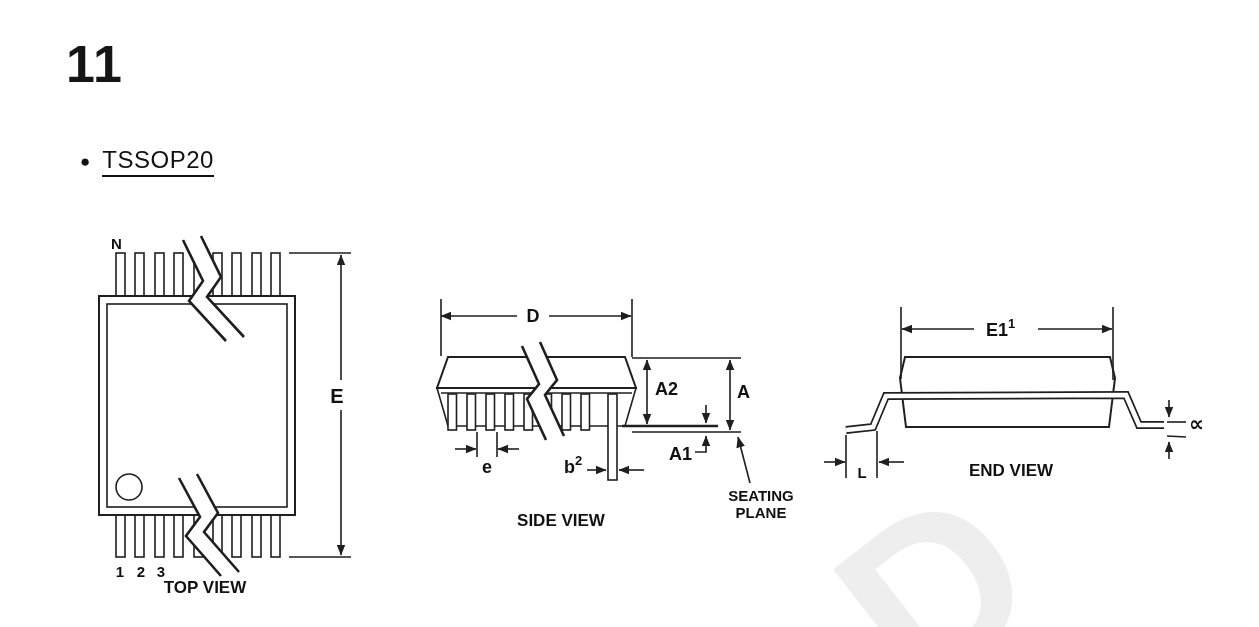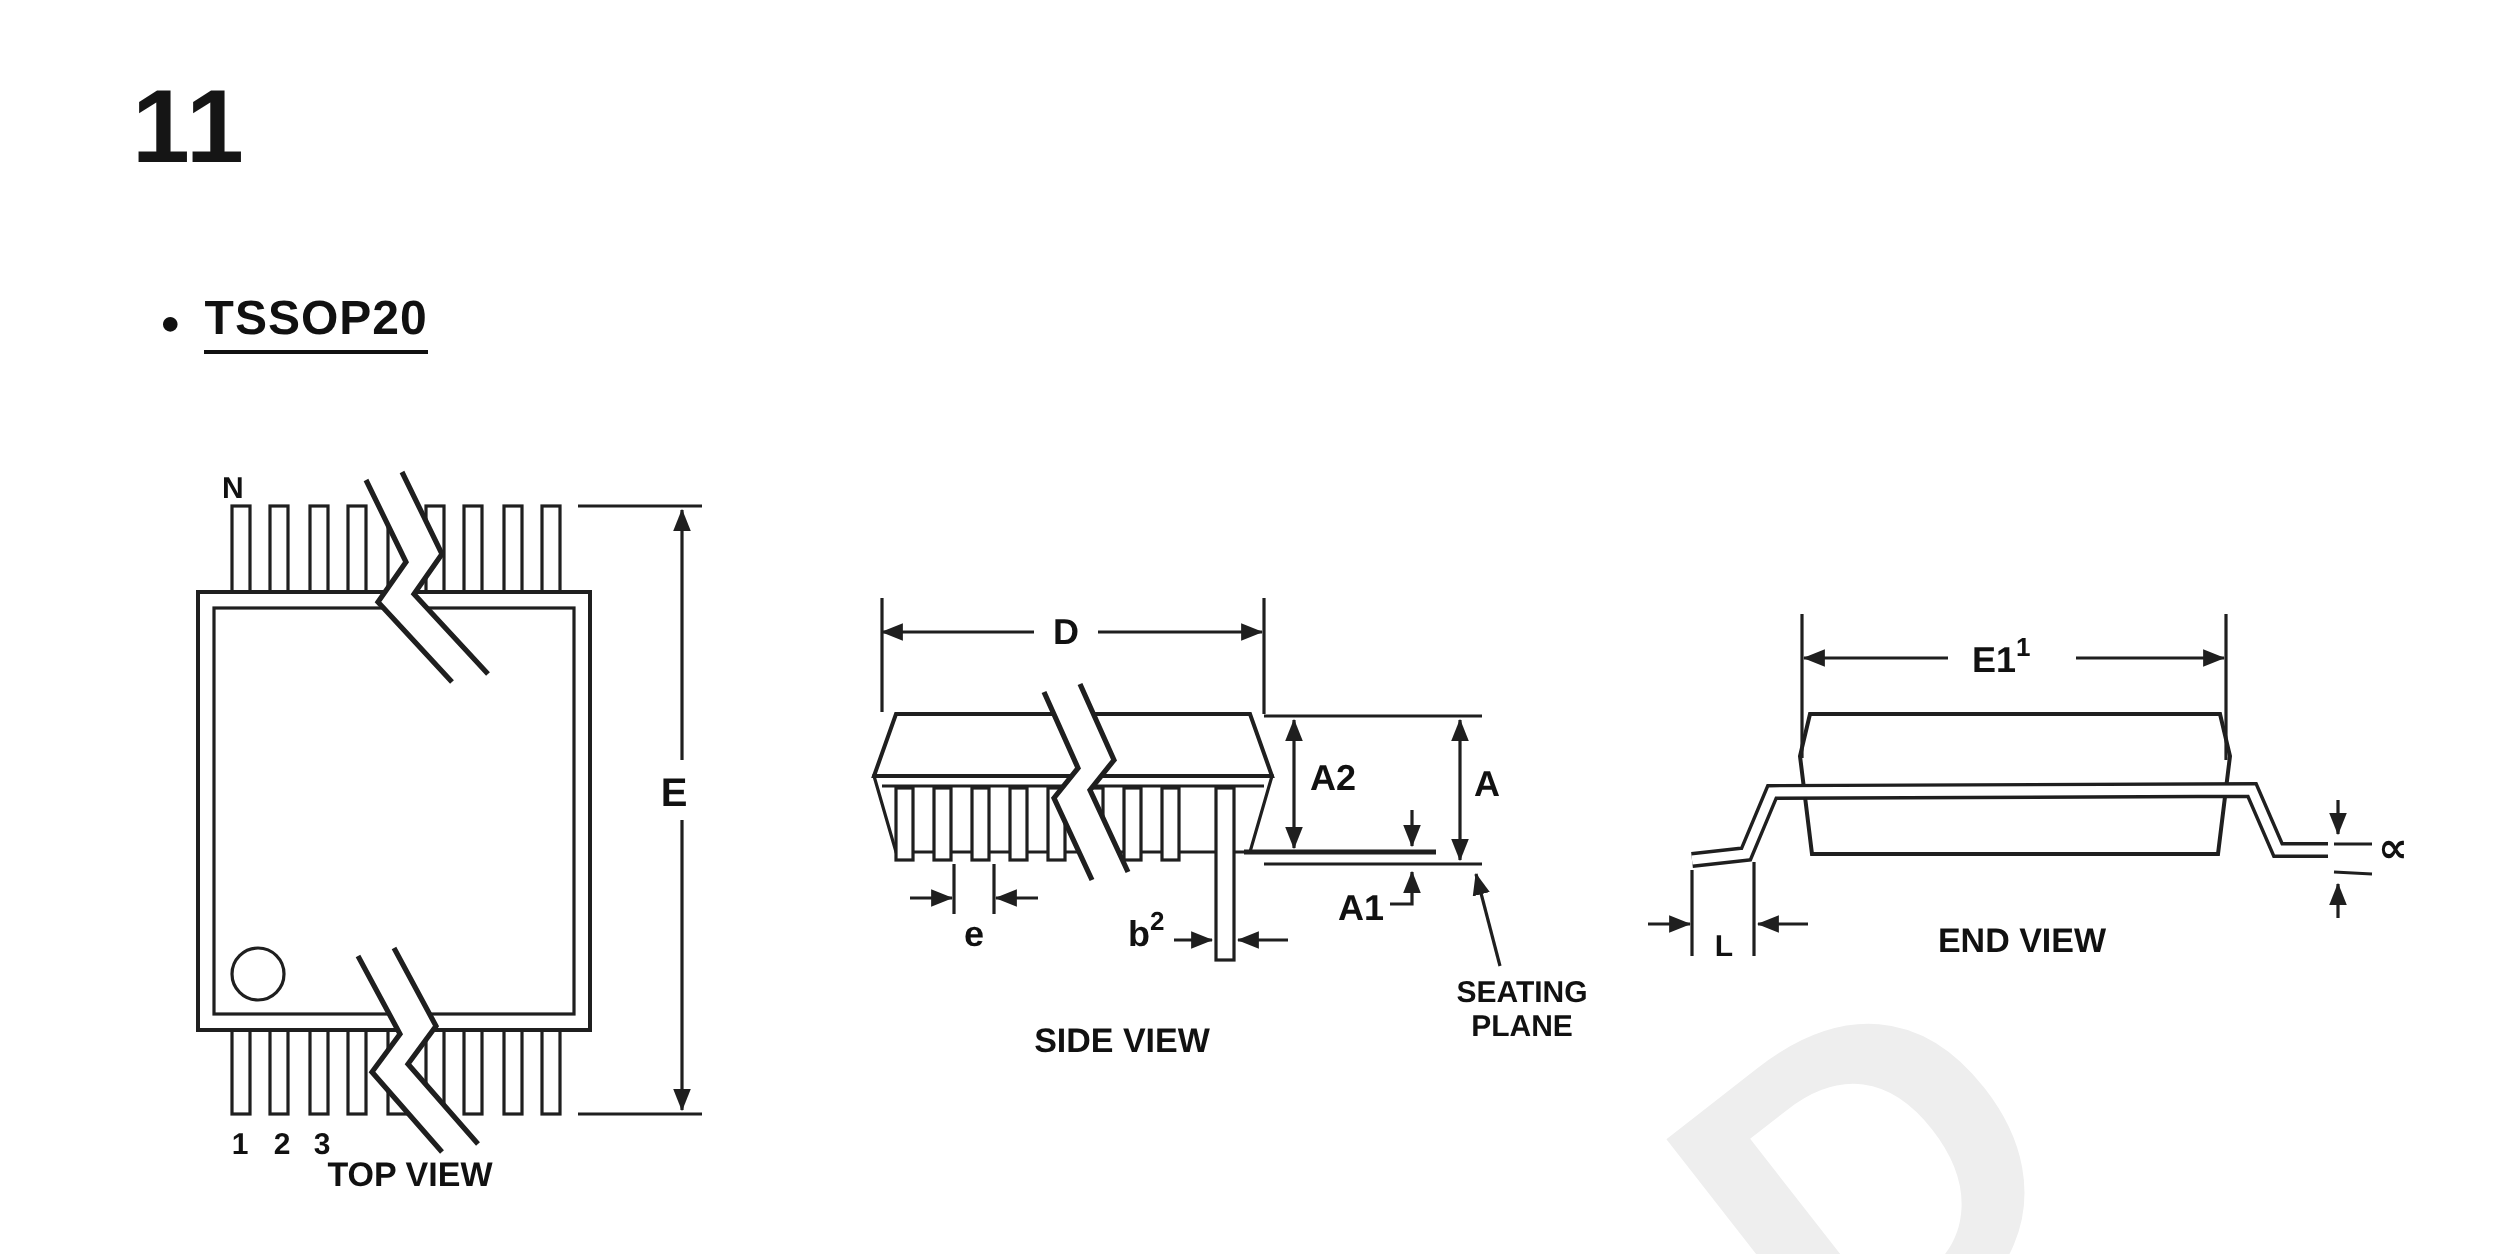--- a/index.html
+++ b/index.html
@@ -3,21 +3,21 @@
 <meta charset="utf-8">
 <style>
   html,body{margin:0;padding:0;}
   body{width:1259px;height:627px;background:#ffffff;position:relative;overflow:hidden;
        font-family:"Liberation Sans","DejaVu Sans",sans-serif;color:#111;}
   .page{position:absolute;inset:0;background:#ffffff;padding-left:21px;}
   .heading{position:absolute;left:66px;top:34px;display:flex;gap:104px;
            font-size:52px;font-weight:bold;color:#151515;letter-spacing:1px;}
   .pkg-item{position:absolute;left:80px;top:146px;display:flex;align-items:center;}
   .pkg-bullet{font-size:17px;line-height:1;margin-right:12px;color:#111;}
-  .pkg-label{font-size:24px;font-weight:bold;border-bottom:2.5px solid #111;
+  .pkg-label{font-size:24px;font-weight:normal;border-bottom:2.5px solid #111;
              padding-bottom:1px;letter-spacing:0.5px;}
   svg{position:absolute;left:0;top:0;}
   .ln{stroke:#1f1f1f;fill:none;}
   .w1{stroke-width:1.6;}
   .w2{stroke-width:2;}
   .w3{stroke-width:2.6;}
   .fillw{fill:#ffffff;}
   .lbl{font:bold 18px "Liberation Sans","DejaVu Sans",sans-serif;fill:#111;}
   .lblE{font:bold 20px "Liberation Sans","DejaVu Sans",sans-serif;fill:#111;}
   .sup{font:bold 13px "Liberation Sans","DejaVu Sans",sans-serif;fill:#111;}

